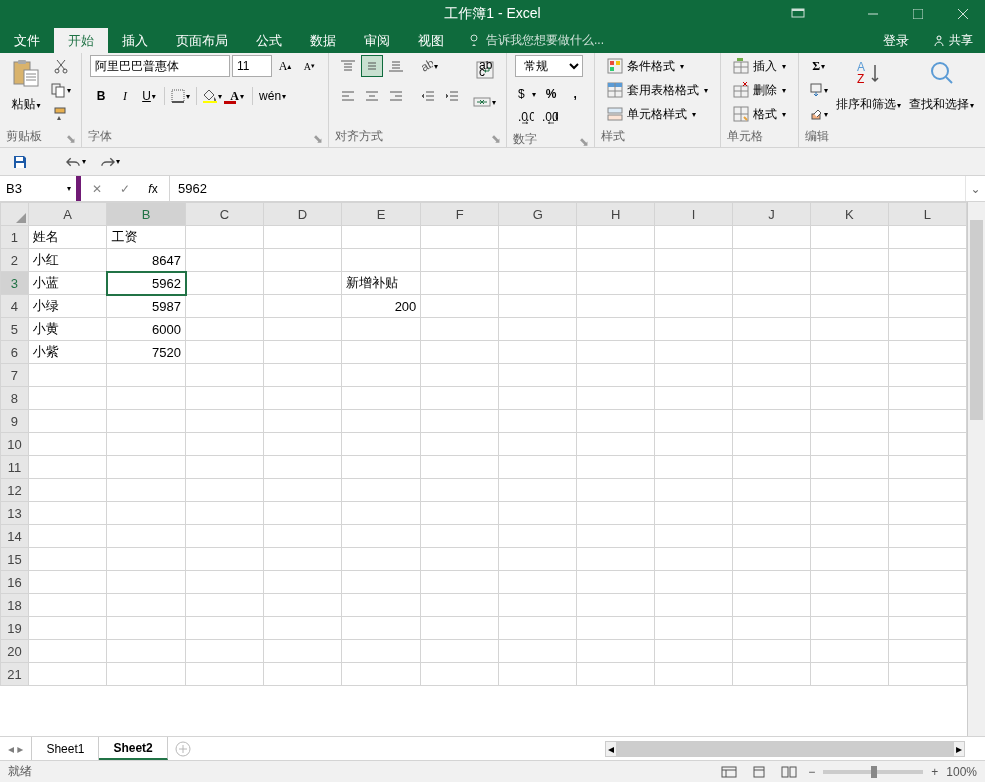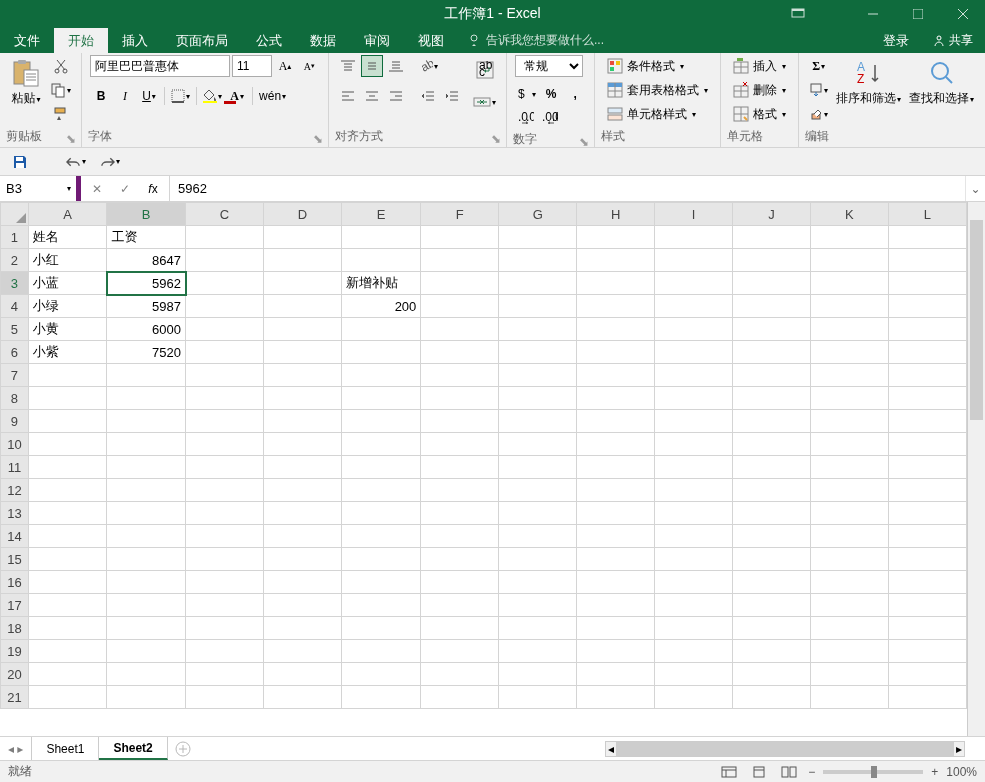--- a/index.html
+++ b/index.html
@@ -16,21 +16,21 @@
 .menubar .tell svg{margin-right:4px}
 .menubar .right{position:absolute;right:0;display:flex;align-items:stretch;height:100%}
 .menubar .right .tab{padding:0 12px}
 .ribbon{height:95px;background:#f1f1f1;border-bottom:1px solid #d4d4d4;display:flex}
 .group{border-right:1px solid #d4d4d4;display:flex;flex-direction:column;padding:2px 6px 0}
 .group .content{flex:1;display:flex;align-items:flex-start}
 .group .label{font-size:11px;color:#666;padding:2px 0;position:relative}
 .group .label .launcher{position:absolute;right:-2px;bottom:2px;width:12px;height:12px;display:flex;align-items:center;justify-content:center;opacity:.6}
 .bigbtn{display:flex;flex-direction:column;align-items:center;justify-content:center;padding:2px 4px;min-width:38px;cursor:pointer}
 .bigbtn .icon{width:32px;height:32px;display:flex;align-items:center;justify-content:center}
-.bigbtn .txt{font-size:11px;margin-top:2px;text-align:right;line-height:1.2}
+.bigbtn .txt{font-size:11px;margin-top:8px;text-align:right;line-height:1.2}
 .col{display:flex;flex-direction:column;gap:2px;margin:0 2px}
 .row{display:flex;gap:2px;align-items:center}
 .btn{min-width:22px;height:22px;display:flex;align-items:center;justify-content:center;cursor:pointer;padding:0 2px}
 .btn.sel{background:#c8e0d0;border:1px solid #0f6b3d}
 .dd{font-size:8px;margin-left:1px}
 select,.combo{height:22px;border:1px solid #ababab;background:#fff;font-size:12px;padding:0 4px}
 .fontname{width:140px}
 .fontsize{width:40px}
 .qat{height:28px;background:#f1f1f1;border-bottom:1px solid #d4d4d4;display:flex;align-items:center;padding:0 8px;gap:10px}
 .qat .btn{width:24px;height:24px}
@@ -782,35 +782,20 @@
             <td class=" "></td>
             <td class=" "></td>
             <td class=" "></td>
             <td class=" "></td>
             <td class=" "></td>
             <td class=" "></td>
             <td class=" "></td>
             <td class=" "></td>
           </tr>
           <tr>
-            <th class="row-h ">17</th>
-            <td class=" "></td>
-            <td class=" "></td>
-            <td class=" "></td>
-            <td class=" "></td>
-            <td class=" "></td>
-            <td class=" "></td>
-            <td class=" "></td>
-            <td class=" "></td>
-            <td class=" "></td>
-            <td class=" "></td>
-            <td class=" "></td>
-            <td class=" "></td>
-          </tr>
-          <tr>
             <th class="row-h ">18</th>
             <td class=" "></td>
             <td class=" "></td>
             <td class=" "></td>
             <td class=" "></td>
             <td class=" "></td>
             <td class=" "></td>
             <td class=" "></td>
             <td class=" "></td>
             <td class=" "></td>

